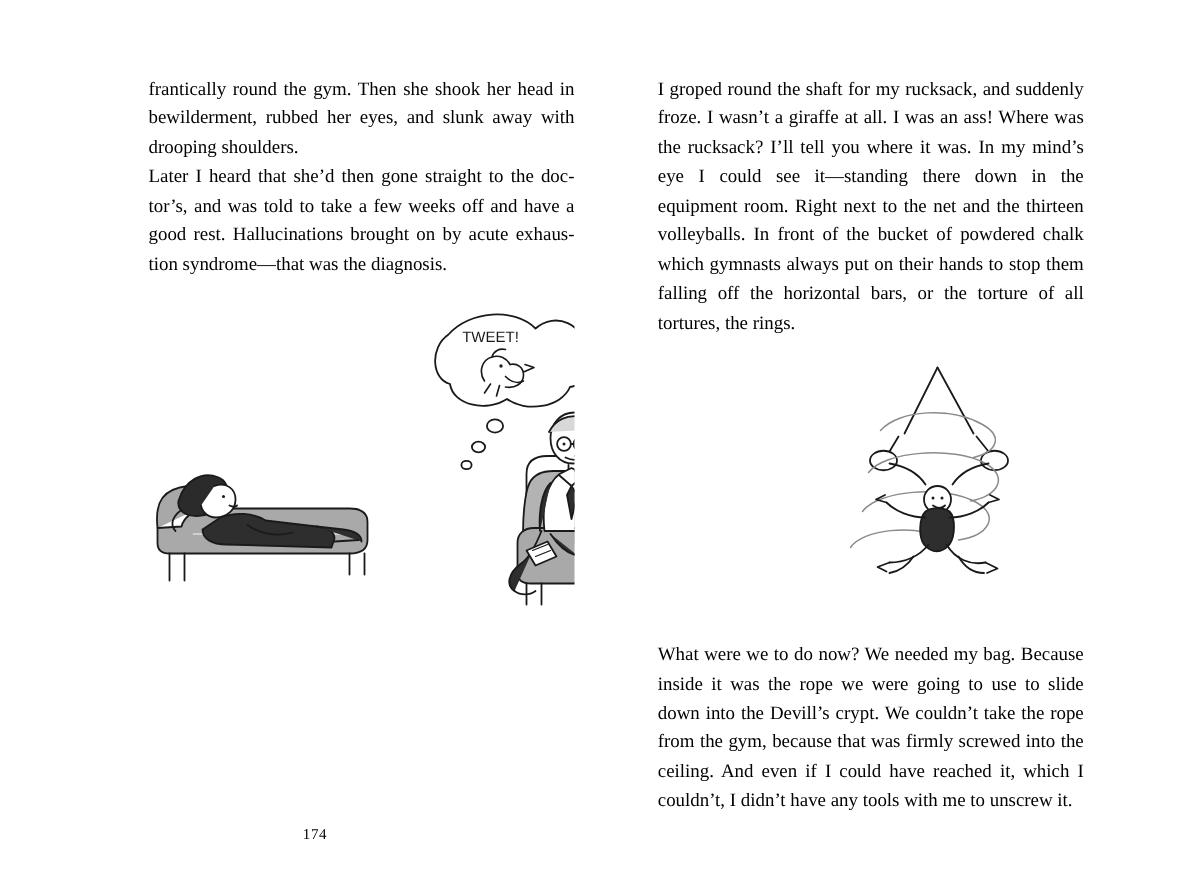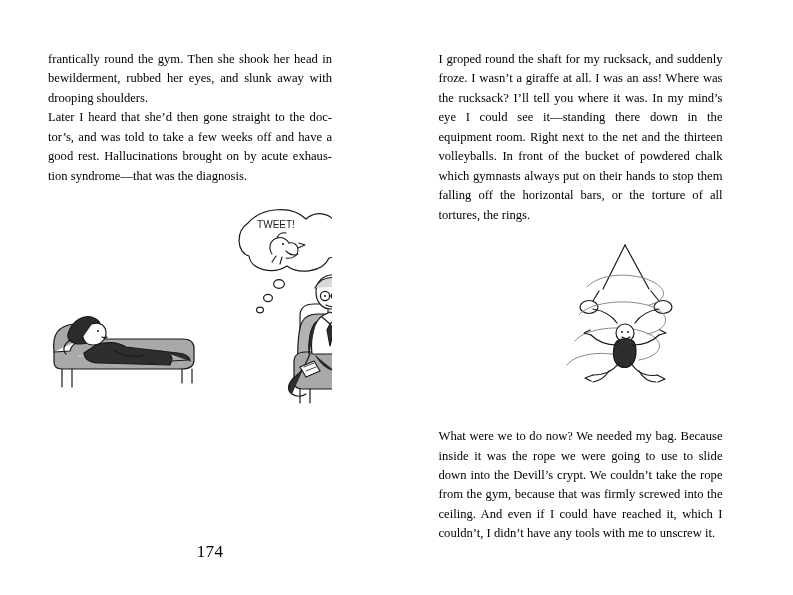--- a/index.html
+++ b/index.html
@@ -22,21 +22,21 @@
     box-sizing: border-box;
   }
   .page {
     position: relative;
     box-sizing: border-box;
     width: 396.5px;
     height: 595px;
     padding-top: 50px;
   }
   .page-left {
-    padding-left: 48px;
+    padding-left: 99px;
     padding-right: 40px;
   }
   .page-right {
     padding-left: 42px;
     padding-right: 29px;
   }
   .col {
     width: 284px;
   }
   p.body {
@@ -46,21 +46,21 @@
     text-align: justify;
     text-justify: inter-word;
     hyphens: manual;
   }
   p.body + p.body {
     margin-top: 0;
   }
   .folio {
     position: absolute;
     bottom: 33px;
-    font-size: 17px;
+    font-size: 10px;
     letter-spacing: 0.4px;
     text-align: center;
     width: 284px;
   }
   .folio-left { left: 68px; }
   .folio-right { left: 42px; }
 
   
   .illus {
     position: relative;

